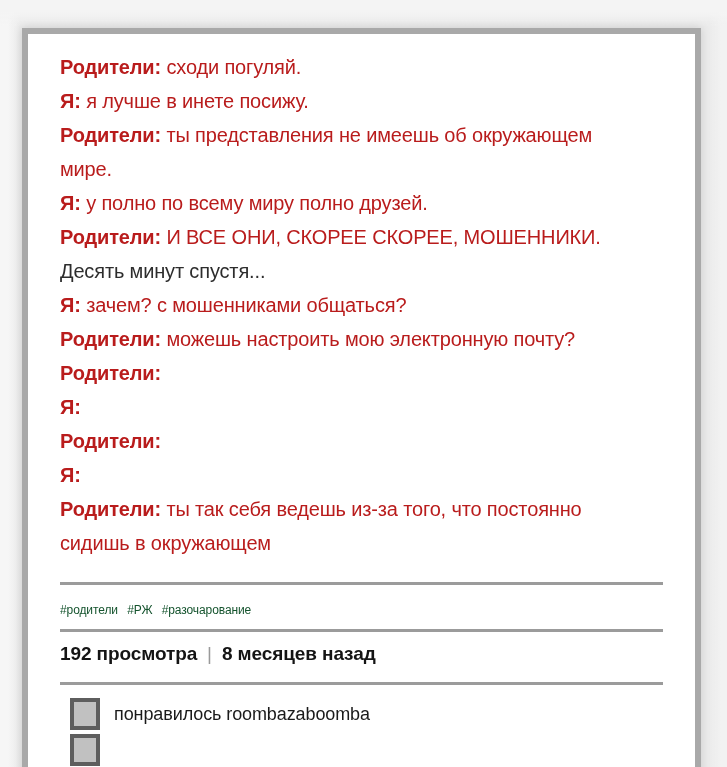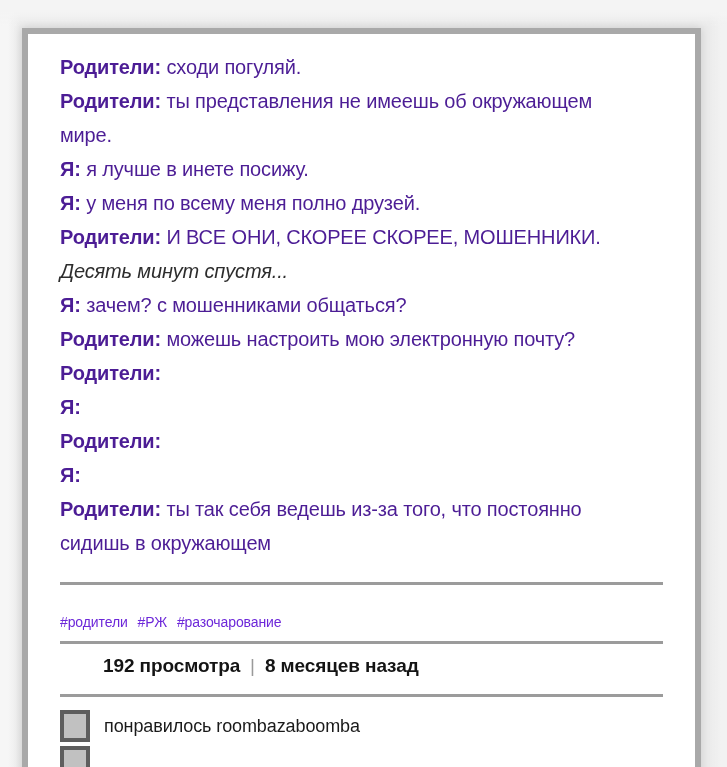--- a/index.html
+++ b/index.html
@@ -26,70 +26,69 @@
     background: #ffffff;
     border: 6px solid #a9a9a9;
     box-shadow: 0 0 9px rgba(0,0,0,0.14);
     padding: 16px 32px 20px 32px;
   }
   
   .dialogue p {
     margin: 0;
     font-size: 20px;
     line-height: 34px;
-    color: #4c1d95;
+    color: #b91c1c;
     letter-spacing: -0.15px;
     white-space: pre-wrap;
   }
   .dialogue p strong { font-weight: 700; }
   .dialogue p.italic {
-    font-style: italic;
     color: #2d2d2d;
   }
   
   .divider {
     height: 3px;
     background: #9b9b9b;
     border: none;
     margin: 0;
   }
   .divider.d1 { margin-top: 22px; }
   .divider.d2 { margin-top: 2px; }
   .divider.d3 { margin-top: 11px; }
   
   .tags {
-    margin-top: 20px;
-    font-size: 14px;
+    margin-top: 8px;
+    font-size: 12px;
     line-height: 34px;
-    color: #6d28d9;
+    color: #14532d;
     letter-spacing: -0.1px;
   }
   .tags .tag { margin-right: 6px; }
   
   .stats {
     margin-top: 5px;
     font-size: 19px;
     line-height: 34px;
     font-weight: 700;
     color: #141414;
     letter-spacing: -0.1px;
-    margin-left: 43px;
   }
   .stats .sep {
     font-weight: 400;
     color: #9a9a9a;
     padding: 0 10px;
   }
   
   .likes { margin-top: 12px; }
   .like-row {
     display: flex;
     align-items: center;
     height: 34px;
     margin-bottom: 2px;
+    margin-left: 10px;
   }
   .avatar {
     width: 30px;
     height: 32px;
     background: #c1c1c1;
     border: 4px solid #5e5e5e;
     flex: 0 0 auto;
   }
   .like-text {
     margin-left: 14px;
@@ -100,26 +99,26 @@
   }
 </style>
 </head>
 <body>
 
 <div class="card">
 
   <div class="dialogue">
   <p><strong>Родители:</strong><span> сходи погуляй.</span></p>
 
+  <p><strong>Я:</strong><span> я лучше в инете посижу.</span></p>
+
   <p><strong>Родители:</strong><span> ты представления не имеешь об окружающем
 мире.</span></p>
 
-  <p><strong>Я:</strong><span> я лучше в инете посижу.</span></p>
-
-  <p><strong>Я:</strong><span> у меня по всему меня полно друзей.</span></p>
+  <p><strong>Я:</strong><span> у полно по всему миру полно друзей.</span></p>
 
   <p><strong>Родители:</strong><span> И ВСЕ ОНИ, СКОРЕЕ СКОРЕЕ, МОШЕННИКИ.</span></p>
 
   <p class="italic"><span>Десять минут спустя...</span></p>
 
   <p><strong>Я:</strong><span> зачем? с мошенниками общаться?</span></p>
 
   <p><strong>Родители:</strong><span> можешь настроить мою электронную почту?</span></p>
 
   <p><strong>Родители:</strong><span></span></p>

